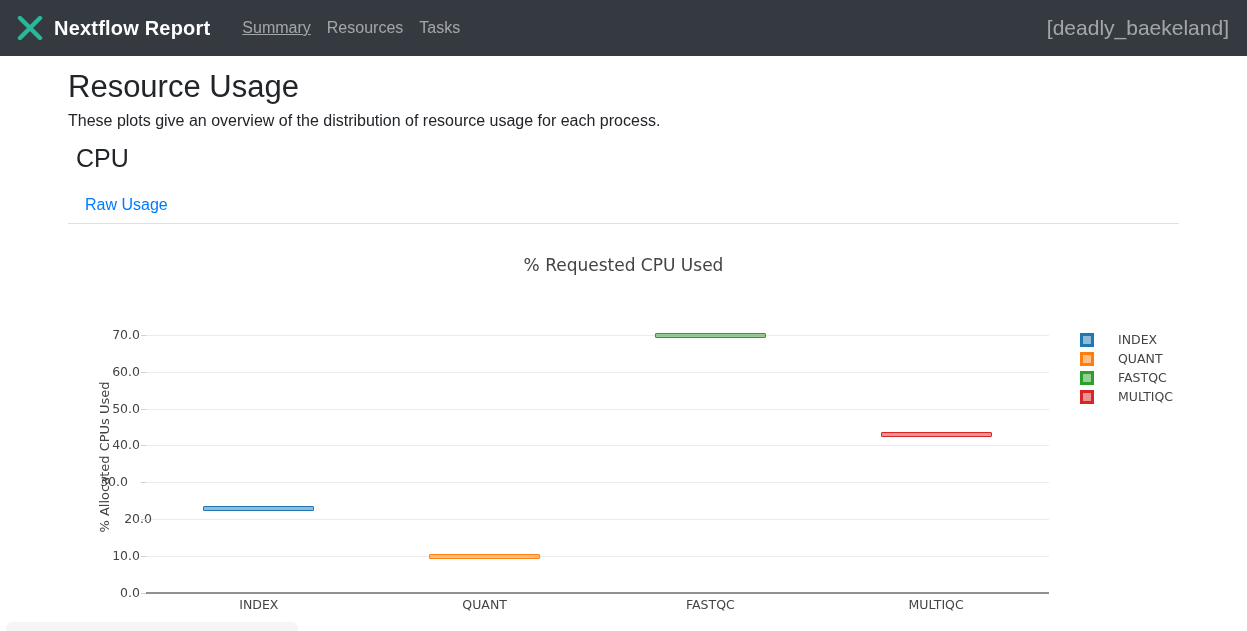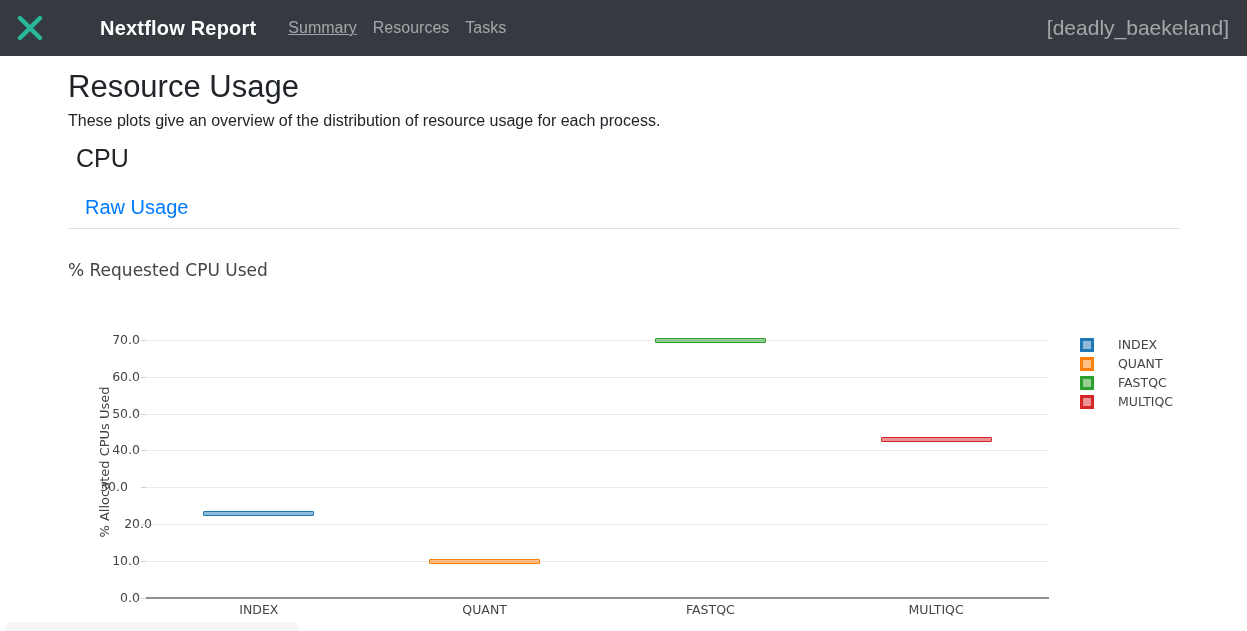--- a/index.html
+++ b/index.html
@@ -2,48 +2,48 @@
 <html><head>
 <meta charset="utf-8">
 <style>
   * { margin: 0; padding: 0; box-sizing: border-box; }
   html, body { width: 1247px; height: 631px; overflow: hidden; background: #ffffff;
     font-family: "Liberation Sans", sans-serif; color: #212529; }
 
   
   .navbar { height: 56px; background: #343a40; display: flex; align-items: center;
     padding: 0 16px; }
-  .brand { display: flex; align-items: center; cursor: pointer; gap: 46px; }
+  .brand { display: flex; align-items: center; cursor: pointer; }
   .brand-title { color: #ffffff; font-size: 20px; font-weight: 600; margin-left: 10px;
     letter-spacing: 0.2px; }
   .nav-links { display: flex; margin-left: 24px; }
   .nav-link { color: rgba(255,255,255,0.55); font-size: 16px; padding: 8px 8px;
     cursor: pointer; text-decoration: none; }
   .nav-link:first-child { padding-left: 0; margin-left: 8px; text-decoration: underline; }
   .spacer { flex: 1; }
   .run-name { color: rgba(255,255,255,0.55); font-size: 21px; padding-right: 2px; }
 
   
   .content { padding: 0 68px; }
   h1.page-title { font-size: 31px; font-weight: 500; margin: 13px 0 7px; color: #212529; }
   p.page-subtitle { font-size: 16px; margin: 0 0 14px; color: #212529; }
   h2.section-title { font-size: 25px; font-weight: 500; margin: 14px 8px 13px; color: #212529; }
 
   
   .nav-tabs { display: flex; list-style: none; border-bottom: 1px solid #dee2e6; }
-  .nav-tabs .tab { display: block; padding: 9px 16px; font-size: 20px; cursor: pointer;
+  .nav-tabs .tab { display: block; padding: 9px 16px; font-size: 16px; cursor: pointer;
     text-decoration: none; border: 1px solid transparent; border-radius: 5px 5px 0 0;
     margin-bottom: -1px; }
   .tab-inactive { color: #007bff; }
   .tab-active { color: #495057; background: #fff; border-color: #dee2e6 #dee2e6 #fff; }
 
   
   .chart { position: relative; height: 386px; font-family: "DejaVu Sans", sans-serif;
     color: #444444; }
-  .chart-title { position: absolute; top: 31px; left: 0; width: 100%; text-align: left;
+  .chart-title { position: absolute; top: 31px; left: 0; width: 100%; text-align: center;
     font-size: 17px; color: #444444; }
   .plot-area { position: absolute; left: 78px; top: 96px; width: 903px; height: 273px; }
   .gridline { position: absolute; left: 0; width: 100%; height: 1px; background: #ebebeb; }
   .x-axis-line { position: absolute; left: 0; bottom: -1px; width: 100%; height: 2px;
     background: #909090; }
   .ytick-label { position: absolute; width: 60px; text-align: right; font-size: 12.5px;
     color: #444444; }
   .ytick-mark { position: absolute; width: 5px; height: 1px; background: #d0d0d0; }
   .xtick-label { position: absolute; width: 200px; text-align: center; font-size: 12.5px;
     color: #444444; }

